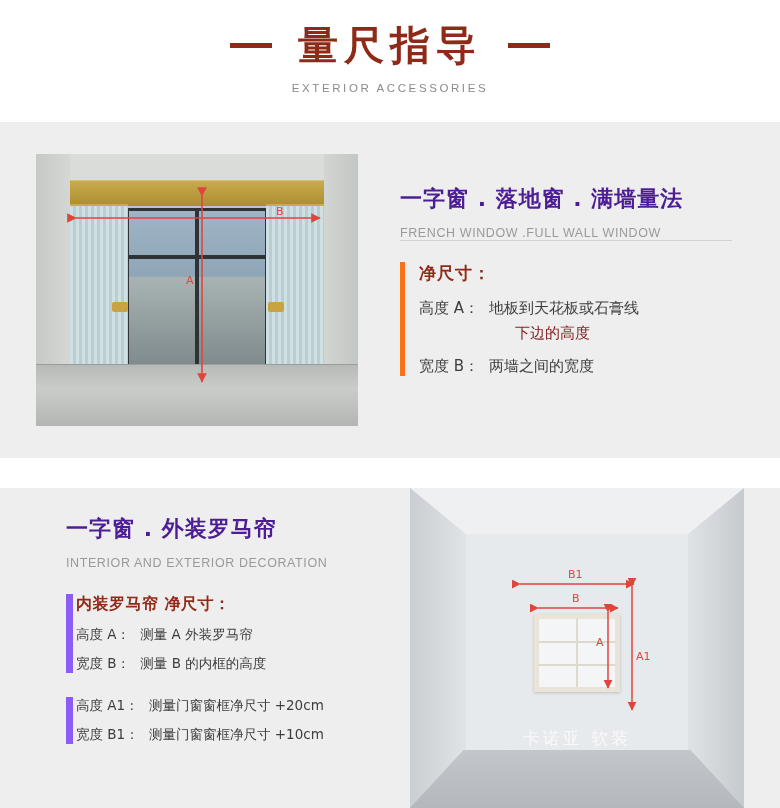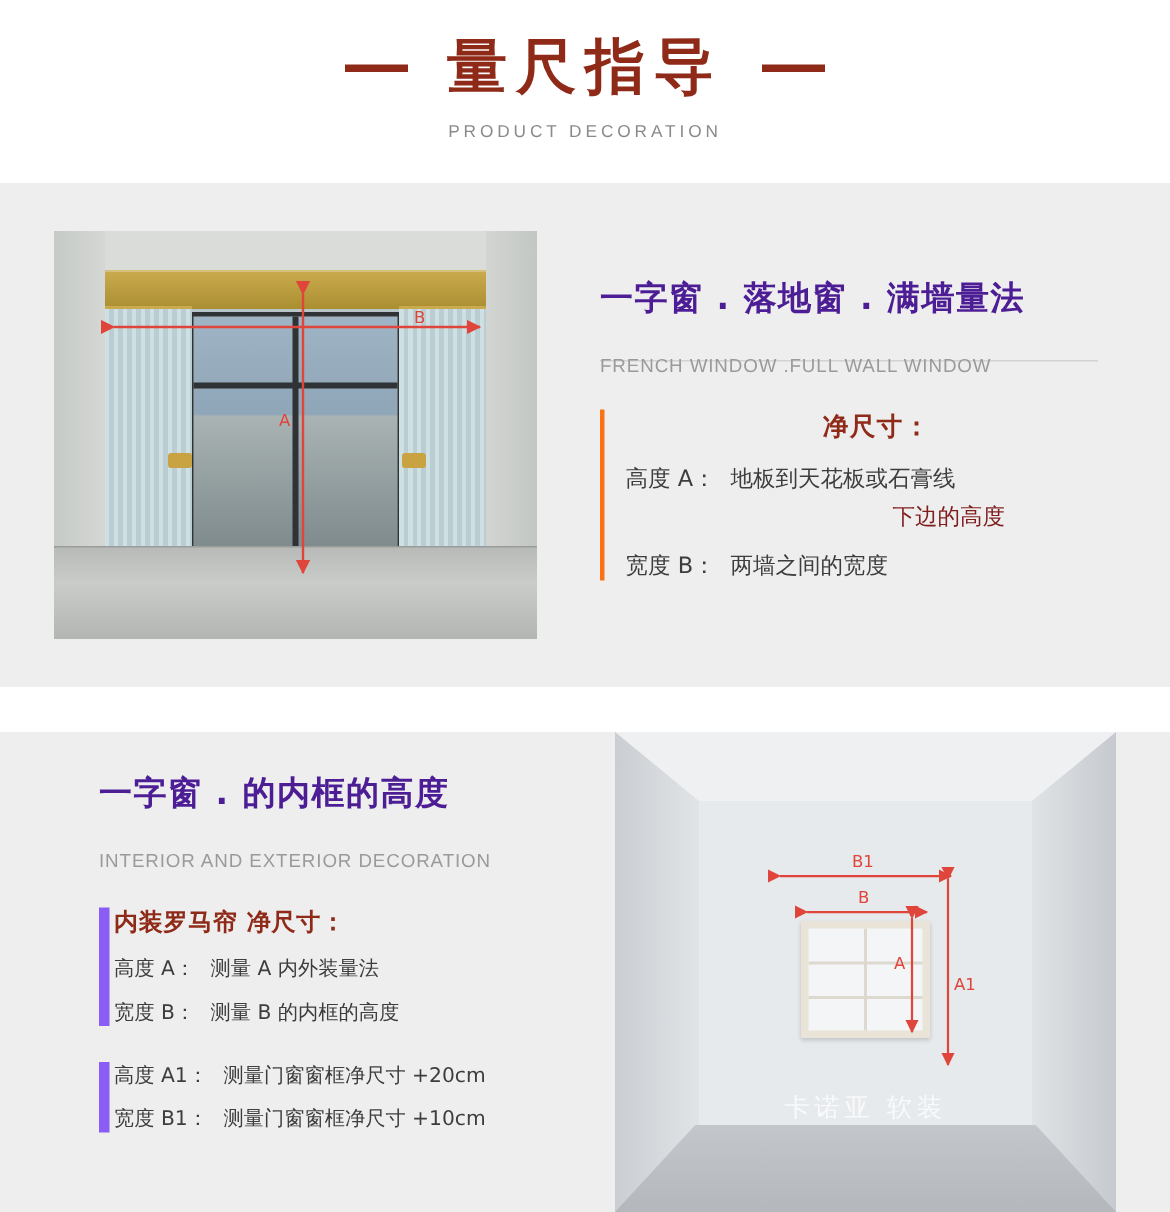--- a/index.html
+++ b/index.html
@@ -151,31 +151,30 @@
     width: 352px;
   }
   .sec-title-cn {
     font-size: 22px;
     color: #4c1d95;
     font-weight: bold;
     letter-spacing: 1px;
     font-family: "DejaVu Sans", "Liberation Sans", sans-serif;
   }
   .sec-title-en {
-    margin-top: 23px;
+    margin-top: 12px;
     font-size: 12.5px;
     letter-spacing: 0.6px;
     color: #9a9a9a;
     font-family: "Liberation Sans", sans-serif;
   }
   .bar-block {
     margin-top: 22px;
-    border-left: 3px solid #f97316;
+    border-left: 5px solid #f97316;
     padding-left: 14px;
-    text-align: center;
   }
   .bar-head {
     font-size: 17px;
     color: #8f2a18;
     font-weight: bold;
     letter-spacing: 1px;
     font-family: "DejaVu Sans", "Liberation Sans", sans-serif;
   }
   .row-line {
     display: flex;
@@ -313,21 +312,21 @@
 </head>
 <body>
 
 <div class="header">
   <div class="header-inner">
     <div class="title-row">
       <span class="title-dash"></span>
       <span class="main-title">量尺指导</span>
       <span class="title-dash"></span>
     </div>
-    <div class="sub-title">PRODUCT DECORATION</div>
+    <div class="sub-title">EXTERIOR ACCESSORIES</div>
   </div>
 </div>
 
 <div class="section section-1">
 
   <div class="photo photo-1">
     <div class="room1">
       <div class="ceiling"></div>
       <div class="wall-left"></div>
       <div class="wall-right"></div>
@@ -375,28 +374,28 @@
       </div>
     </div>
   </div>
 </div>
 
 <div class="gap"></div>
 
 <div class="section section-2">
 
   <div class="txt-2">
-    <div class="sec-title-cn">一字窗 . 的内框的高度</div>
+    <div class="sec-title-cn">一字窗 . 外装罗马帘</div>
     <div class="sec-title-en">INTERIOR AND EXTERIOR DECORATION</div>
 
     <div class="block-2">
       <div class="b2-head">内装罗马帘  净尺寸：</div>
       <div class="b2-row">
         <span class="k">高度 A：</span>
-        <span>测量 A 内外装量法</span>
+        <span>测量 A 外装罗马帘</span>
       </div>
       <div class="b2-row">
         <span class="k">宽度 B：</span>
         <span>测量 B 的内框的高度</span>
       </div>
     </div>
 
     <div class="block-2">
       <div class="b2-row">
         <span class="k">高度 A1：</span>

